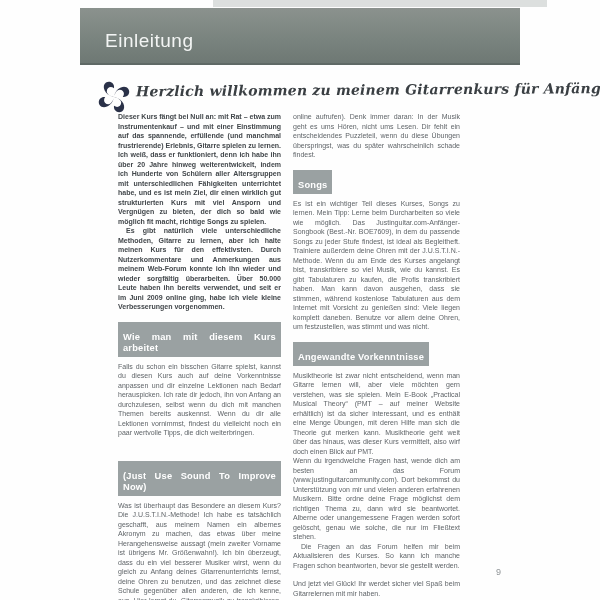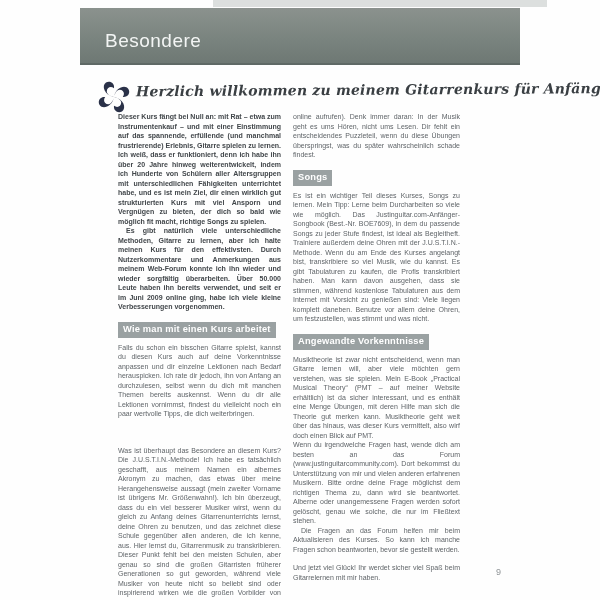--- a/index.html
+++ b/index.html
@@ -19,57 +19,58 @@
   .col{position:absolute;top:112px;font-size:7px;line-height:9.5px;color:#5f6468;
         text-align:justify;hyphens:auto;-webkit-hyphens:auto;}
   .col-left{left:118px;width:163px;}
   .col-right{left:293px;width:167px;}
   .col p{margin:0;}
   p.lead{font-weight:bold;color:#41464a;}
   p.indent{text-indent:8px;}
   p.gap{margin-top:9px;}
   .sec-head{margin:9px 0 5px;line-height:13px;}
   .hbg{display:inline-block;background:#9aa1a2;color:#ffffff;font-weight:bold;
-        font-size:9.3px;line-height:11px;padding:2px 5px 3px;letter-spacing:0.2px;margin-top:1px;}
+        font-size:9.3px;line-height:11px;padding:10px 5px 3px;letter-spacing:0.2px;margin-top:1px;}
   .page-number{position:absolute;left:496px;top:567px;font-size:9px;color:#8f9497;}
 </style>
 </head>
 <body>
 
 <div id="page">
 
   <div class="top-strip"></div>
 
   <div class="header-bar">
-    <span class="header-title">Besondere</span>
+    <span class="header-title">Einleitung</span>
   </div>
 
   <div class="welcome">
     <svg class="logo" viewBox="-20 -20 40 40">
       <g fill="#2a3148">
         <path id="blade" d="M0,0 C2,-12 14,-16 18,-10 C21,-5 17,1 11,0 C14,-4 12,-9 7,-9 C4,-9 1,-5 0,0 Z"></path>
         <use href="#blade" transform="rotate(90)"></use>
         <use href="#blade" transform="rotate(180)"></use>
         <use href="#blade" transform="rotate(270)"></use>
       </g>
     </svg>
     <span class="script">Herzlich willkommen zu meinem Gitarrenkurs für Anfänger!</span>
   </div>
 
   <div class="col col-left" lang="de">
     <p class="lead">Dieser Kurs fängt bei Null an: mit Rat – etwa zum Instrumentenkauf – und mit einer Einstimmung auf das spannende, erfüllende (und manchmal frustrierende) Erlebnis, Gitarre spielen zu lernen. Ich weiß, dass er funktioniert, denn ich habe ihn über 20 Jahre hinweg weiterentwickelt, indem ich Hunderte von Schülern aller Altersgruppen mit unterschiedlichen Fähigkeiten unterrichtet habe, und es ist mein Ziel, dir einen wirklich gut strukturierten Kurs mit viel Ansporn und Vergnügen zu bieten, der dich so bald wie möglich fit macht, richtige Songs zu spielen.</p>
     <p class="lead indent">Es gibt natürlich viele unterschiedliche Methoden, Gitarre zu lernen, aber ich halte meinen Kurs für den effektivsten. Durch Nutzerkommentare und Anmerkungen aus meinem Web-Forum konnte ich ihn wieder und wieder sorgfältig überarbeiten. Über 50.000 Leute haben ihn bereits verwendet, und seit er im Juni 2009 online ging, habe ich viele kleine Verbesserungen vorgenommen.</p>
 
     <div class="sec-head">
-      <span class="hbg">Wie man mit einen Kurs arbeitet</span>
+      <span class="hbg">Wie man mit diesem Kurs arbeitet</span>
     </div>
     <p>Falls du schon ein bisschen Gitarre spielst, kannst du diesen Kurs auch auf deine Vorkenntnisse anpassen und dir einzelne Lektionen nach Bedarf herauspicken. Ich rate dir jedoch, ihn von Anfang an durchzulesen, selbst wenn du dich mit manchen Themen bereits auskennst. Wenn du dir alle Lektionen vornimmst, findest du vielleicht noch ein paar wertvolle Tipps, die dich weiterbringen.</p>
 
     <div class="sec-head">
       <br>
+      <span class="hbg">(Just Use Sound To Improve Now)</span>
     </div>
     <p>Was ist überhaupt das Besondere an diesem Kurs? Die J.U.S.T.I.N.-Methode! Ich habe es tatsächlich geschafft, aus meinem Namen ein albernes Akronym zu machen, das etwas über meine Herangehensweise aussagt (mein zweiter Vorname ist übrigens Mr. Größenwahn!). Ich bin überzeugt, dass du ein viel besserer Musiker wirst, wenn du gleich zu Anfang deines Gitarrenunterrichts lernst, deine Ohren zu benutzen, und das zeichnet diese Schule gegenüber allen anderen, die ich kenne, aus. Hier lernst du, Gitarrenmusik zu transkribieren. Dieser Punkt fehlt bei den meisten Schulen, aber genau so sind die großen Gitarristen früherer Generationen so gut geworden, während viele Musiker von heute nicht so beliebt sind oder inspirierend wirken wie die großen Vorbilder von damals.</p>
 
   </div>
 
   <div class="col col-right" lang="de">
     <p>online aufrufen). Denk immer daran: In der Musik geht es ums Hören, nicht ums Lesen. Dir fehlt ein entscheidendes Puzzleteil, wenn du diese Übungen überspringst, was du später wahrscheinlich schade findest.</p>
 
     <div class="sec-head">
       <span class="hbg">Songs</span>

